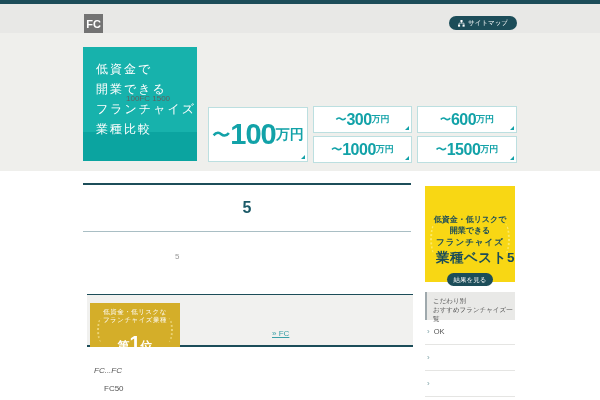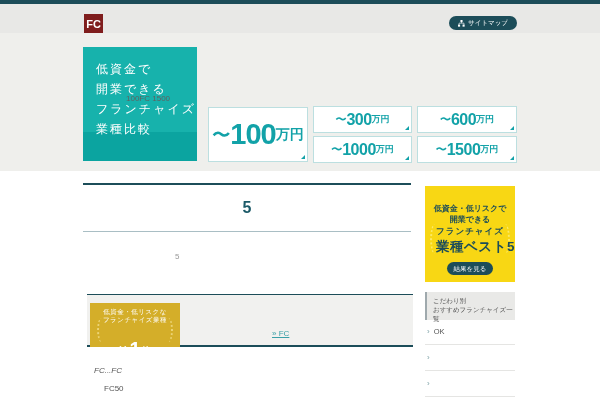--- a/index.html
+++ b/index.html
@@ -3,21 +3,21 @@
 <meta charset="utf-8">
 <style>
   * { margin:0; padding:0; box-sizing:border-box; }
   html,body { width:600px; height:400px; }
   body { font-family:"Liberation Sans","DejaVu Sans",sans-serif; background:#fff; position:relative; overflow:hidden; }
   #page { position:absolute; inset:0; width:600px; height:400px; background:#fff; }
 
   
   .topstrip { position:absolute; left:0; top:0; width:600px; height:4px; background:#1c4d59; }
   .header { position:absolute; left:0; top:4px; width:600px; height:29px; background:#e8e8e6; }
-  .logo { position:absolute; left:84px; top:10px; width:19px; height:20px; background:#7f1d1d; color:#fff;
+  .logo { position:absolute; left:84px; top:10px; width:19px; height:20px; background:#737373; color:#fff;
           font-weight:bold; font-size:11px; display:flex; align-items:center; justify-content:center; cursor:pointer; }
   .sitemap-btn { position:absolute; right:83px; top:12px; height:14px; padding:0 9px; background:#1c4d59; color:#fff;
           border:none; border-radius:8px; font-size:6.5px; display:flex; align-items:center; gap:3px; cursor:pointer;
           font-family:inherit; }
   .sitemap-btn svg { display:block; }
 
   
   .hero { position:absolute; left:0; top:33px; width:600px; height:138px; background:#efefec; }
   .banner { position:absolute; left:83px; top:14px; width:114px; height:114px;
             background:linear-gradient(to bottom,#17b2ac 0%,#17b2ac 75%,#0ba4a0 75%,#0ba4a0 100%);
@@ -44,34 +44,34 @@
   .heading-block { position:absolute; left:83px; top:183px; width:328px; height:49px;
           border-top:2px solid #1c4d59; border-bottom:1px solid #a9bec4; text-align:center; }
   .heading-block span { font-size:16px; font-weight:bold; color:#1c5a68; line-height:46px; }
   .note { position:absolute; left:175px; top:252px; font-size:8px; color:#999; }
 
   .ranking { position:absolute; left:87px; top:294px; width:326px; height:53px; background:#f1f1ef;
           border-top:1px solid #1c4d59; border-bottom:2px solid #1c4d59; }
   .badge { position:absolute; left:3px; top:8px; width:90px; height:44px; background:#d4ae29; color:#fff;
           text-align:center; padding-top:5px; cursor:pointer; }
   .badge .s { font-size:6.5px; line-height:8px; letter-spacing:0.5px; }
-  .badge .rank { line-height:20px; margin-top:15px; }
+  .badge .rank { line-height:20px; margin-top:9px; }
   .badge .rank .k { font-size:12px; font-weight:bold; }
   .badge .rank .n { font-size:20px; font-weight:bold; }
   .laurel { position:absolute; bottom:5px; width:9px; height:24px; border-radius:50%; }
   .laurel.l { left:7px; border-left:2px dotted #ecd476; }
   .laurel.r { right:7px; border-right:2px dotted #ecd476; }
   .rank-link { position:absolute; left:185px; top:34px; font-size:8px; color:#3aa0a8; text-decoration:underline; cursor:pointer; }
   .rowtext { position:absolute; font-size:8px; color:#555; }
   .row1 { left:94px; top:366px;font-style:italic; }
   .row2 { left:104px; top:384px; }
 
   
   .ad { position:absolute; left:425px; top:186px; width:90px; height:96px; background:#f8d714; color:#1c4d59;
-        text-align:center; padding-top:17px; cursor:pointer; }
+        text-align:center; padding-top:28px; cursor:pointer; }
   .ad .l1 { font-size:8px; font-weight:bold; line-height:11px; }
   .ad .l2 { font-size:8px; font-weight:bold; line-height:11px; }
   .ad .l3 { font-size:8.5px; font-weight:bold; line-height:13px; letter-spacing:1px; }
   .ad .title { font-size:13.5px; font-weight:bold; line-height:18px; letter-spacing:0.5px; position:relative; z-index:1;text-align:right; }
   .ad .cta { margin:6px auto 0; width:46px; height:13px; background:#1c4d59; color:#fff; font-size:6.5px;
         border:none; border-radius:7px; display:block; line-height:13px; cursor:pointer; font-family:inherit; }
   .ad .laurel2 { position:absolute; top:38px; width:10px; height:30px; border-radius:50%; }
   .ad .laurel2.l { left:5px; border-left:2px dotted #fbe96a; }
   .ad .laurel2.r { right:5px; border-right:2px dotted #fbe96a; }
 

